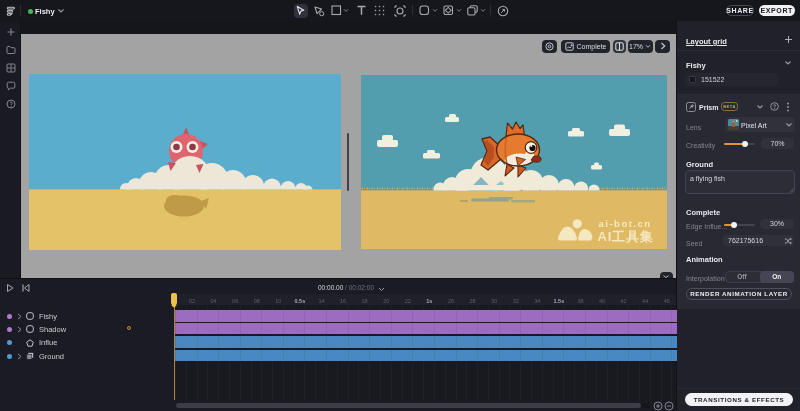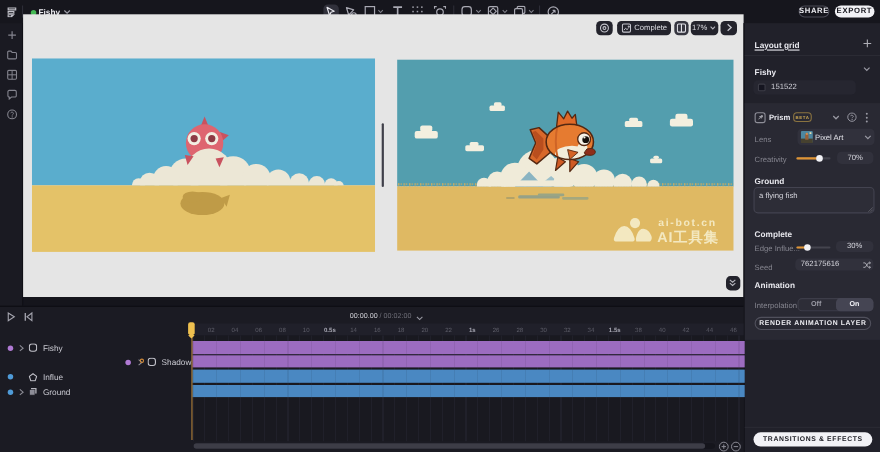--- a/index.html
+++ b/index.html
@@ -5,21 +5,21 @@
   * { margin:0; padding:0; box-sizing:border-box; }
   html,body { width:800px; height:411px; overflow:hidden; background:#15151c; font-family:"Liberation Sans", sans-serif; }
   .abs { position:absolute; }
   #app { position:relative; width:800px; height:411px; background:#15151c; }
   
   #topbar { left:0; top:0; width:800px; height:21px; background:#16161d; }
   .pill { border-radius:10px; font-size:7px; font-weight:bold; letter-spacing:0.6px; display:flex; align-items:center; justify-content:center; }
   
   #sidebar { left:0; top:21px; width:21px; height:257px; background:#1a1a22; border-right:1px solid #101016; }
   
-  #canvas { left:21px; top:13px; width:655px; height:257px; background:#e5e5e5; }
+  #canvas { left:21px; top:34px; width:655px; height:257px; background:#a3a3a3; }
   .cbtn { position:absolute; top:5.5px; height:13px; background:#23232c; border-radius:4px; display:flex; align-items:center; justify-content:center; color:#dcdce2; font-size:7px; }
   
   #rpanel { left:676px; top:21px; width:124px; height:390px; background:#21212a; border-left:1px solid #101016; }
   .rp-label { position:absolute; color:#85858f; font-size:7px; }
   .rp-head { position:absolute; color:#e8e8ee; font-size:7.5px; font-weight:bold; }
   .rp-box { position:absolute; background:#262630; border-radius:4px; }
   .divider { position:absolute; left:0; width:124px; height:1px; background:#2b2b34; }
   
   #timeline { left:0; top:278px; width:676px; height:133px; background:#1b1b23; border-top:1px solid #0e0e13; }
   .trow { position:absolute; height:13px; display:flex; align-items:center; color:#c9c9d1; font-size:7.5px; }
@@ -454,21 +454,21 @@
         <div class="trow" style="left:0; top:30.5px; width:174px;">
           <div style="width:5px;height:5px;border-radius:50%;background:#b07ad4;margin-left:6.5px;"></div>
           <svg width="5" height="7" viewBox="0 0 5 7" style="margin-left:5.5px;">
             <path d="M1 1 L4 3.5 L1 6" stroke="#8d8d97" stroke-width="1" fill="none"></path>
           </svg>
           <svg width="8" height="8" viewBox="0 0 8 8" style="margin-left:4px;">
             <rect x="0.7" y="0.7" width="6.6" height="6.6" rx="2.2" fill="none" stroke="#c2c2ca" stroke-width="1"></rect>
           </svg>
           <div style="margin-left:5px;">Fishy</div>
         </div>
-        <div class="trow" style="left:0; top:43.9px; width:174px;justify-content:flex-end;">
+        <div class="trow" style="left:0; top:43.9px; width:174px;">
           <div style="width:5px;height:5px;border-radius:50%;background:#b07ad4;margin-left:6.5px;"></div>
           <svg width="5" height="7" viewBox="0 0 5 7" style="margin-left:5.5px;">
             <path d="M1 1 L4 3.5 L1 6" stroke="#8d8d97" stroke-width="1" fill="none"></path>
           </svg>
           <svg width="8" height="8" viewBox="0 0 8 8" style="margin-left:4px;">
             <rect x="0.7" y="0.7" width="6.6" height="6.6" rx="2.2" fill="none" stroke="#c2c2ca" stroke-width="1"></rect>
           </svg>
           <div style="margin-left:5px;">Shadow</div>
         </div>
         <div class="trow" style="left:0; top:57.2px; width:174px;">

